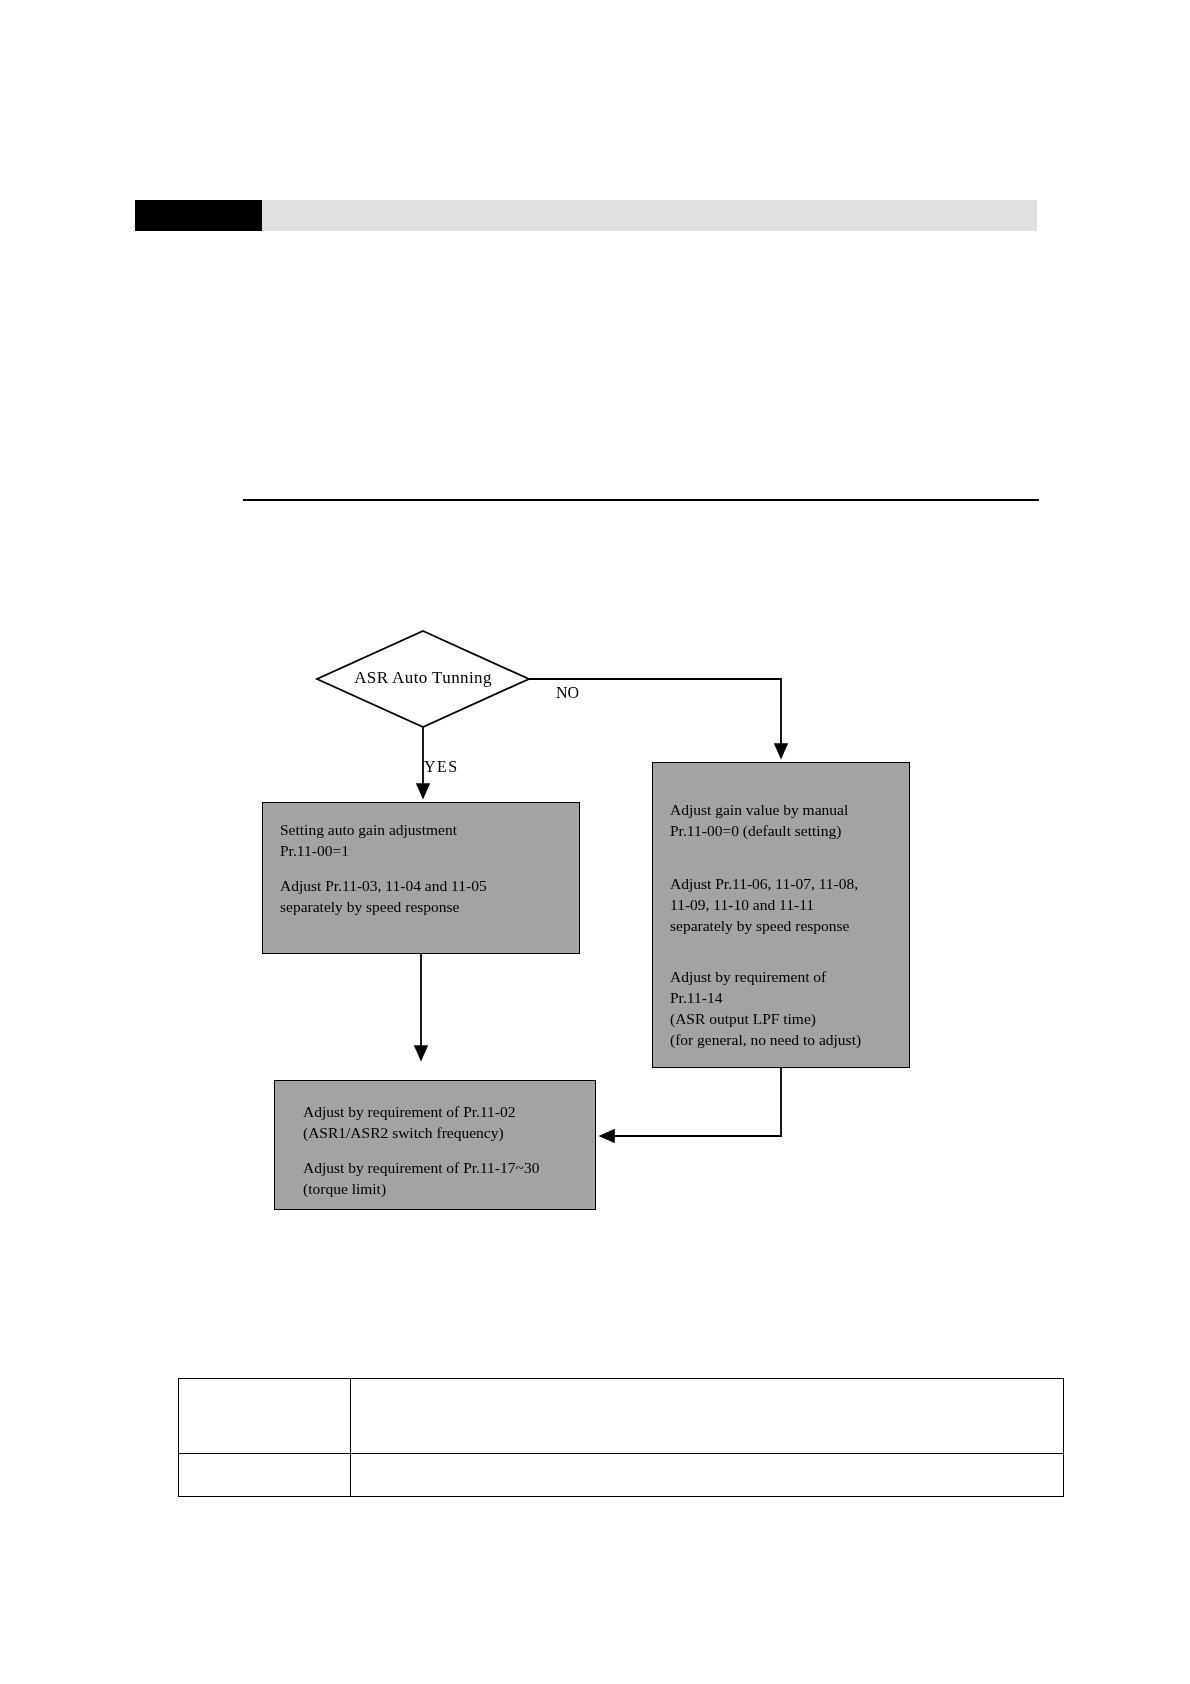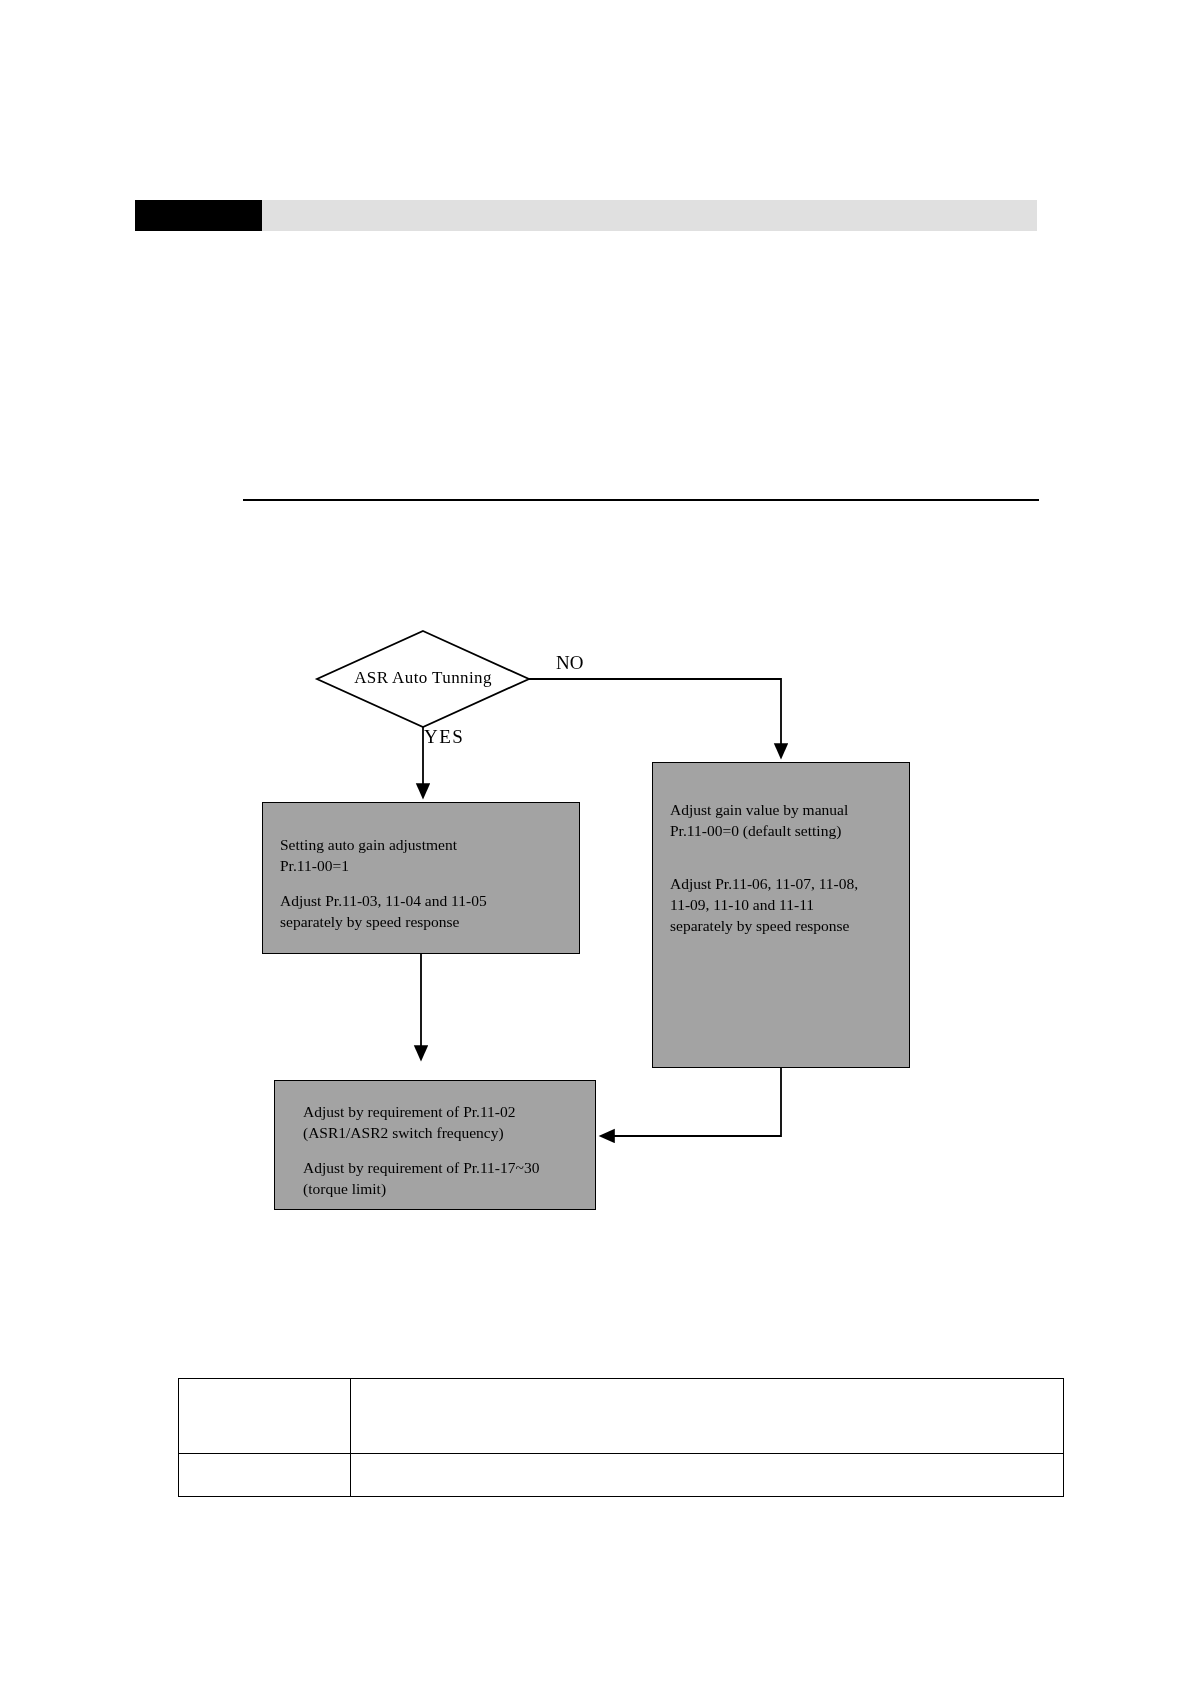--- a/index.html
+++ b/index.html
@@ -80,22 +80,23 @@
     top: 668px;
     width: 186px;
     text-align: center;
     font-size: 17px;
     letter-spacing: 0.4px;
     white-space: nowrap;
   }
 
   .edge-label {
     position: absolute;
-    font-size: 19px;
-    white-space: nowrap;
+    font-size: 16px;
+    white-space: nowrap;
+    margin-top: 32px;
   }
   .edge-label.no  { left: 556px; top: 652px; }
   .edge-label.yes { left: 424px; top: 726px; letter-spacing: 1.5px; text-align: right; }
 
   .box {
     position: absolute;
     border: 1.6px solid #000000;
     background: #a3a3a3;
     box-sizing: border-box;
     font-size: 15.5px;
@@ -106,21 +107,21 @@
     margin: 0;
     white-space: pre-line;
   }
   .box p + p { margin-top: 14px; }
 
   .box-auto {
     left: 262px;
     top: 802px;
     width: 318px;
     height: 152px;
-    padding-top: 31px;
+    padding-top: 16px;
   }
   .box-manual {
     left: 652px;
     top: 762px;
     width: 258px;
     height: 306px;
     padding-top: 36px;
     font-size: 15.5px;
   }
   .box-manual p + p { margin-top: 32px; }
@@ -197,20 +198,24 @@
     <p>Adjust Pr.11-03, 11-04 and 11-05
 separately by speed response</p>
   </div>
 
   <div class="box box-manual">
     <p>Adjust gain value by manual
 Pr.11-00=0 (default setting)</p>
     <p>Adjust Pr.11-06, 11-07, 11-08,
 11-09, 11-10 and 11-11
 separately by speed response</p>
+    <p class="gap-large">Adjust by requirement of
+Pr.11-14
+(ASR output LPF time)
+(for general, no need to adjust)</p>
   </div>
 
   <div class="box box-common">
     <p>Adjust by requirement of Pr.11-02
 (ASR1/ASR2 switch frequency)</p>
     <p>Adjust by requirement of Pr.11-17~30
 (torque limit)</p>
   </div>
 
   <table class="btable">

